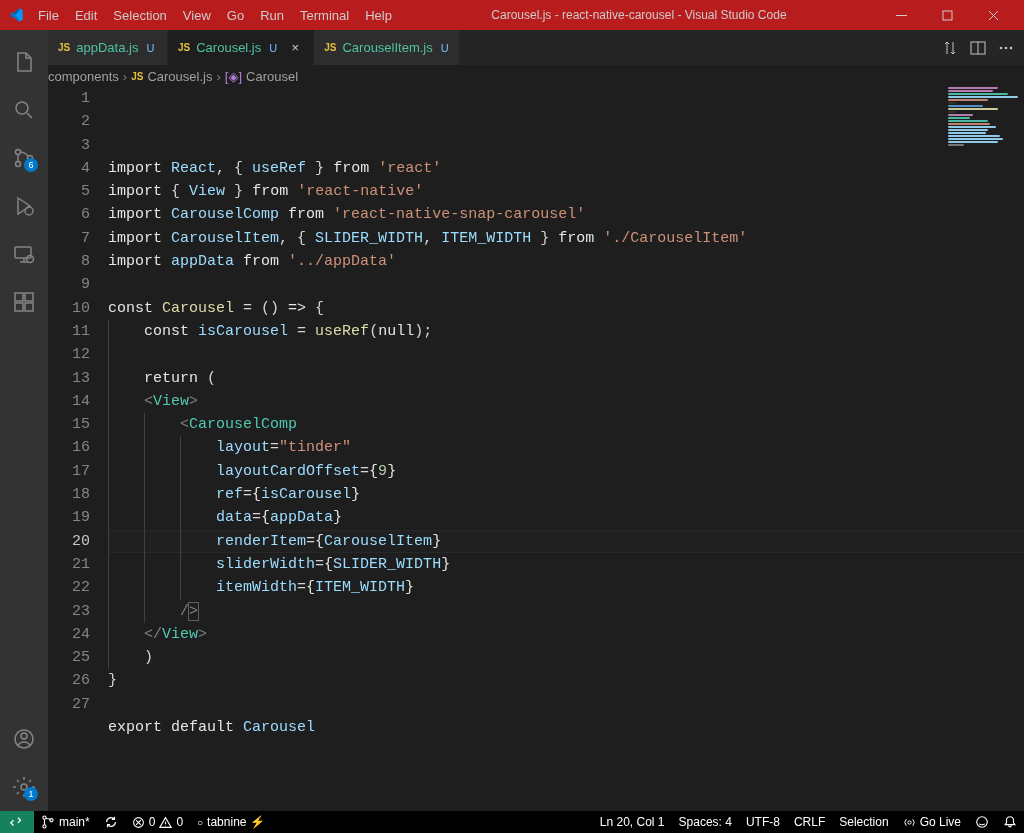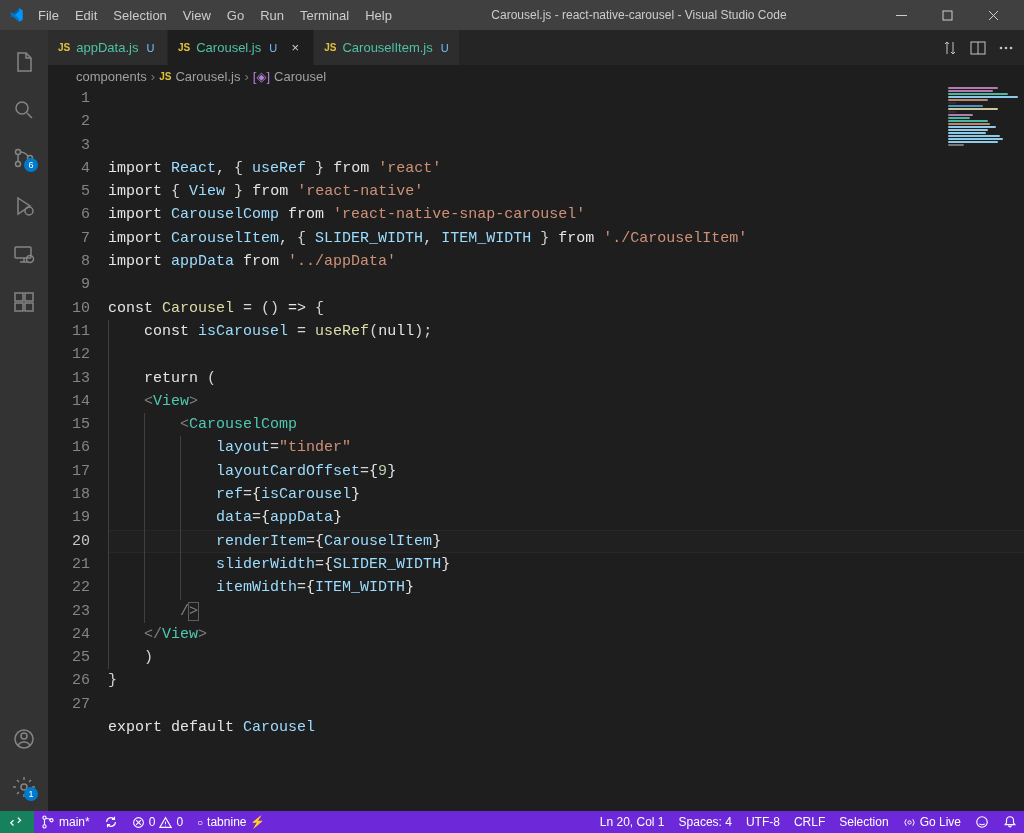--- a/index.html
+++ b/index.html
@@ -8,21 +8,21 @@
   background: #1e1e1e;
   font-family: "Segoe UI", sans-serif;
   font-size: 13px;
   color: #cccccc;
   overflow: hidden;
   display: flex;
   flex-direction: column;
 }
 .titlebar {
   height: 30px;
-  background: #404040;
+  background: #b91c1c;
   display: flex;
   align-items: center;
   padding: 0 8px;
   -webkit-app-region: drag;
 }
 .titlebar .vscode-icon {
   width: 16px; height: 16px;
   margin-right: 6px;
   display: flex; align-items: center; justify-content: center;
 }
@@ -119,21 +119,21 @@
   align-items: center;
   gap: 12px;
   padding: 0 10px;
   color: #c5c5c5;
 }
 
 .breadcrumb {
   height: 22px;
   display: flex;
   align-items: center;
-  padding: 0 28px;
+  padding: 0 0;
   gap: 4px;
   color: #a0a0a0;
   font-size: 13px;
   background: #1e1e1e;
 }
 .breadcrumb .chev { color: #7a7a7a; }
 .breadcrumb .js-icon { color: #e2c13c; font-weight: bold; font-size: 10px; }
 .breadcrumb .sym-icon { color: #b180d7; }
 
 .editor {
@@ -192,21 +192,21 @@
   right: 0;
   width: 80px;
   height: 60px;
   background: #1e1e1e;
   opacity: 0.9;
 }
 .minimap .mm-line { height: 2px; margin-bottom: 1px; margin-left: 4px; border-radius:1px;}
 
 .status-bar {
   height: 22px;
-  background: #6d28d9;
+  background: #000000;
   display: flex;
   align-items: center;
   color: #ffffff;
   font-size: 12px;
 }
 .status-bar .remote {
   background: #16825d;
   height: 100%;
   width: 34px;
   display: flex; align-items: center; justify-content: center;

